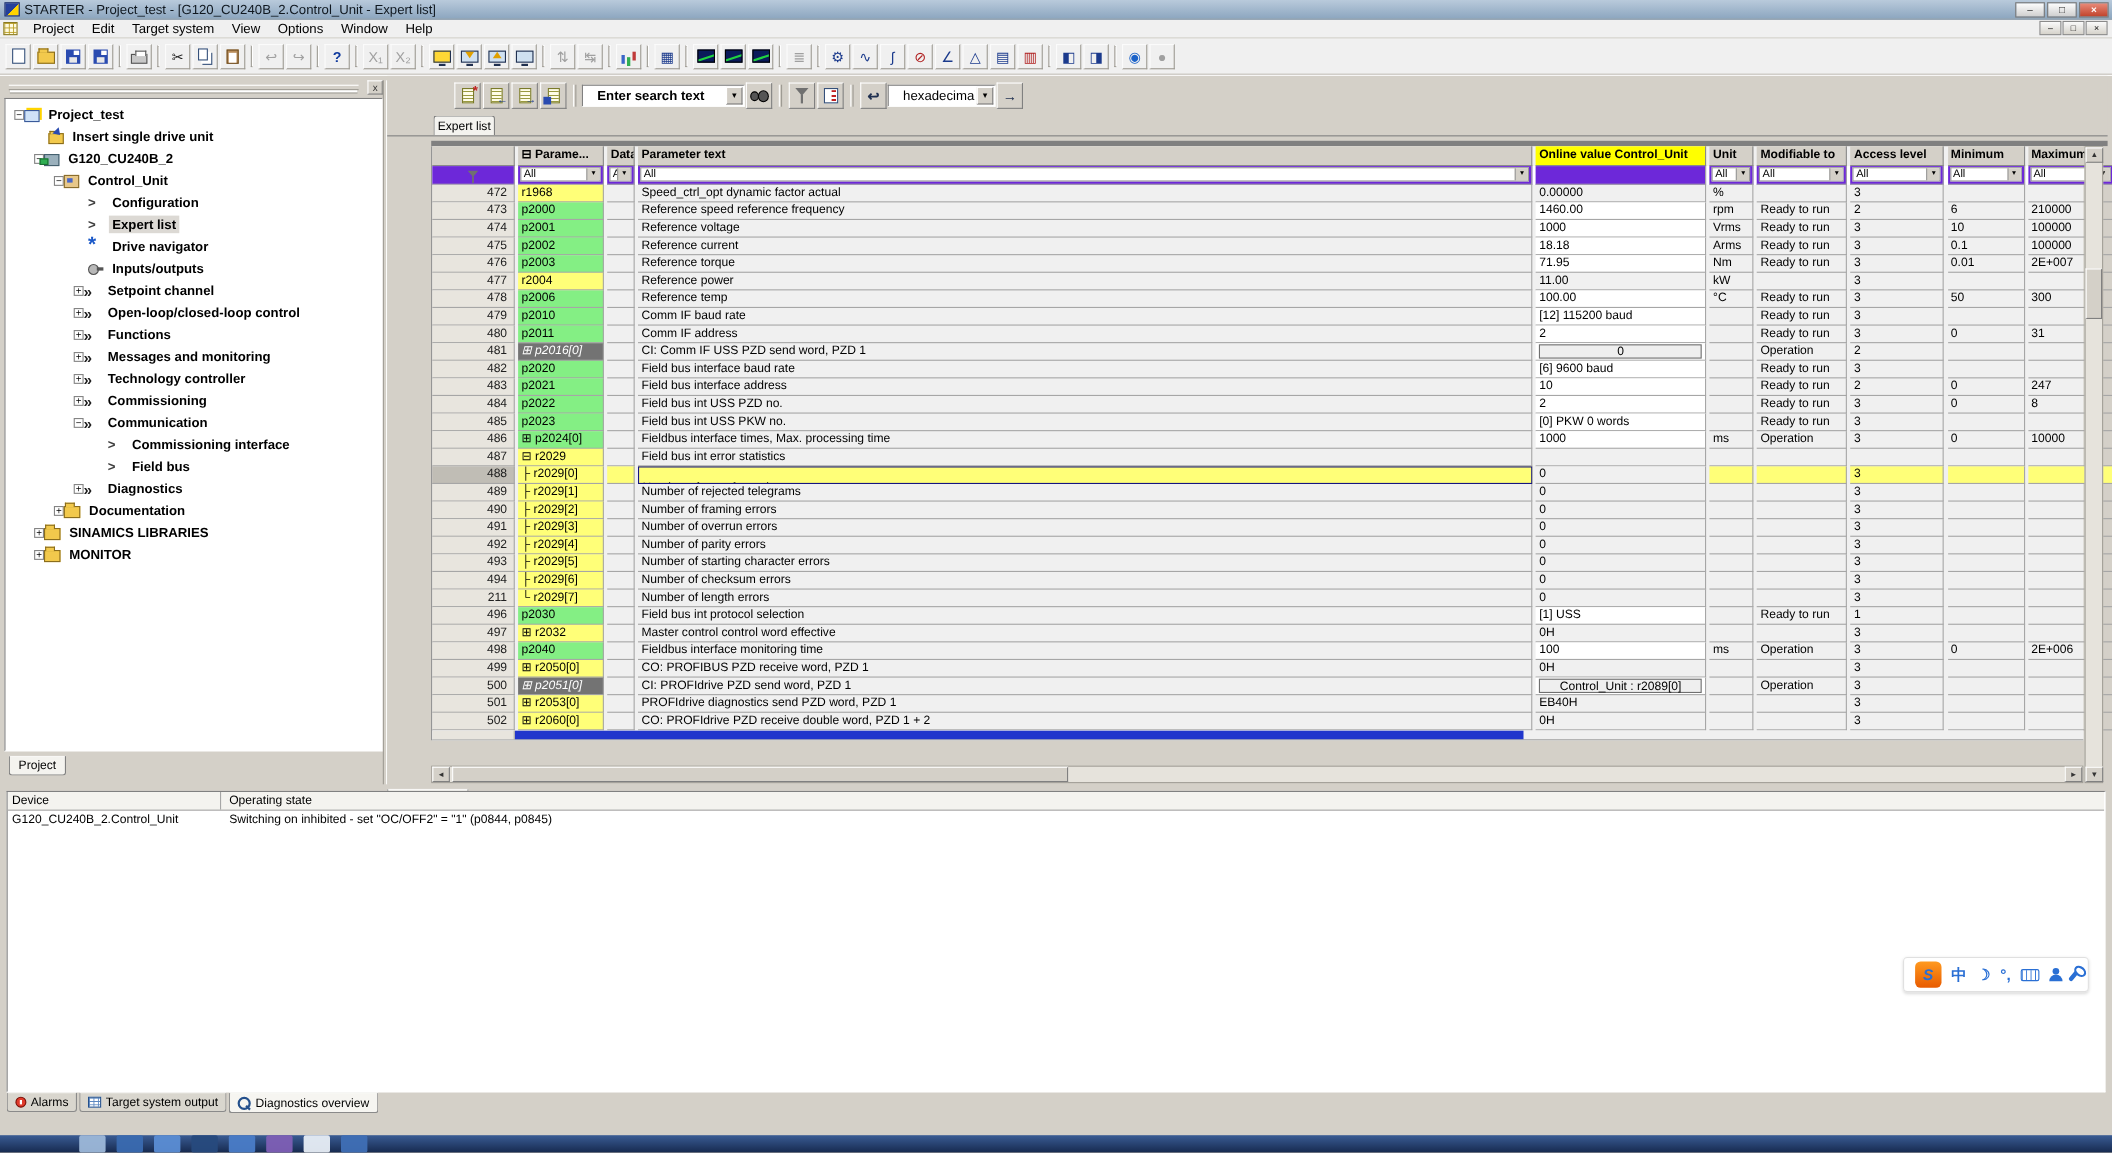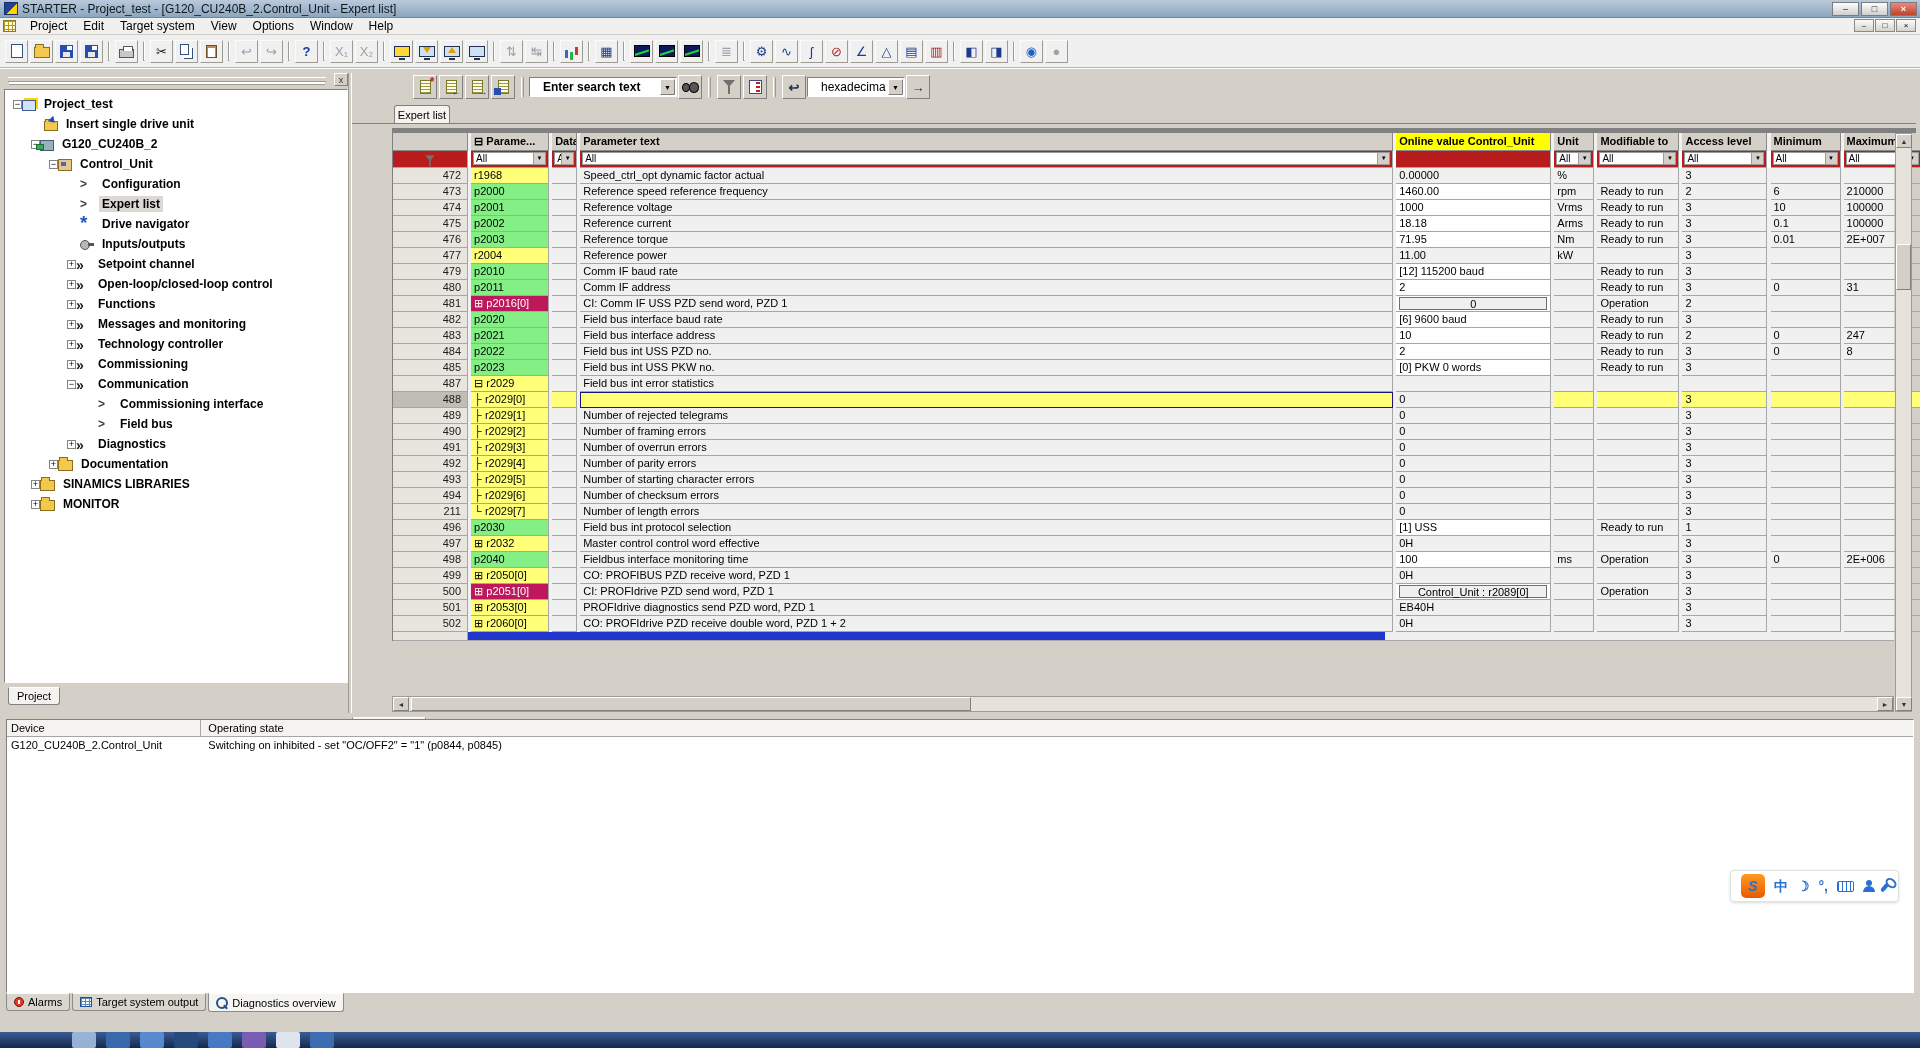--- a/index.html
+++ b/index.html
@@ -143,27 +143,27 @@
   .grow,.ghead,.gfilter{white-space:nowrap;font-size:11px;height:16px;}
   .ghead{height:18px;} .gfilter{height:17px;background:#fff;}
   .gcell,.gc,.hcell,.fcell{display:inline-block;vertical-align:top;height:100%;border-right:1px solid #a6a6a6;border-bottom:1px solid #a6a6a6;
     padding:1px 3px 0;overflow:hidden;white-space:nowrap;line-height:13px;}
   .c0{width:75px;} .c1{width:78px;} .c2{width:25px;} .c3{width:813px;} .c4{width:155px;}
   .c5{width:40px;} .c6{width:82px;} .c7{width:85px;} .c8{width:70px;} .c9{width:78px;}
   .hcell{background:#d4d0c8;font-weight:bold;border-right:1px solid #8a8a8a;border-bottom:1px solid #8a8a8a;line-height:15px;}
   .hcell.hy{background:#ffff00;}
   .gc{background:#e8e5de;text-align:right;padding-right:6px;color:#202020;}
   .gc.pressed{background:#c0bdb5;}
-  .fcell{background:#b91c1c;padding:1px 2px 0;}
+  .fcell{background:#6d28d9;padding:1px 2px 0;}
   .fcombo{display:flex;align-items:center;height:13px;border:1px solid #9a9a9a;background:#fff;position:relative;padding-right:13px;}
   .fcombo .fval{padding:0 2px;font-size:10px;line-height:11px;}
   .fcombo .fdd{position:absolute;right:0;top:0;bottom:0;width:12px;background:#d4d0c8;border-left:1px solid #9a9a9a;
     display:flex;align-items:center;justify-content:center;font-size:6px;}
   .pg{background:#84ef84;} .py{background:#ffff78;}
-  .psel{background:#be185d;color:#fff;}
+  .psel{background:#737373;color:#fff;font-style:italic;}
   .w{background:#fff;}
   .vinner{display:inline;}
   .vinner.vbox{display:block;margin:0;border:1px solid #707070;background:#efefef;text-align:center;height:13px;line-height:12px;}
   .hl .gcell{background:#ffff78;}
   .hl .c4{background:#f0f0f0;}
   .tfocus{border:1px solid #151580 !important;padding-top:12px;background:#ffff78;}
   .partial{position:relative;height:9px;background:#f0f0f0;border-bottom:1px solid #a6a6a6;overflow:hidden;}
   .partial .pgut{position:absolute;left:0;top:0;width:75px;height:9px;background:#e8e5de;border-right:1px solid #a6a6a6;}
   .partial .pnavy{position:absolute;left:75px;top:0;width:917px;height:9px;background:#2136cc;}
   
@@ -819,20 +819,32 @@
               <span class="gcell c2"></span>
               <span class="gcell c3">Reference power</span>
               <span class="gcell c4"><span class="vinner">11.00</span></span>
               <span class="gcell c5">kW</span>
               <span class="gcell c6"></span>
               <span class="gcell c7">3</span>
               <span class="gcell c8"></span>
               <span class="gcell c9"></span>
             </div>
 
+            <div class="grow">
+              <span class="gc c0">478</span>
+              <span class="gcell c1 pg">p2006</span>
+              <span class="gcell c2"></span>
+              <span class="gcell c3">Reference temp</span>
+              <span class="gcell c4 w"><span class="vinner">100.00</span></span>
+              <span class="gcell c5">°C</span>
+              <span class="gcell c6">Ready to run</span>
+              <span class="gcell c7">3</span>
+              <span class="gcell c8">50</span>
+              <span class="gcell c9">300</span>
+            </div>
 
             <div class="grow">
               <span class="gc c0">479</span>
               <span class="gcell c1 pg">p2010</span>
               <span class="gcell c2"></span>
               <span class="gcell c3">Comm IF baud rate</span>
               <span class="gcell c4 w"><span class="vinner">[12] 115200 baud</span></span>
               <span class="gcell c5"></span>
               <span class="gcell c6">Ready to run</span>
               <span class="gcell c7">3</span>
@@ -911,20 +923,32 @@
               <span class="gcell c2"></span>
               <span class="gcell c3">Field bus int USS PKW no.</span>
               <span class="gcell c4 w"><span class="vinner">[0] PKW 0 words</span></span>
               <span class="gcell c5"></span>
               <span class="gcell c6">Ready to run</span>
               <span class="gcell c7">3</span>
               <span class="gcell c8"></span>
               <span class="gcell c9"></span>
             </div>
 
+            <div class="grow">
+              <span class="gc c0">486</span>
+              <span class="gcell c1 pg">⊞ p2024[0]</span>
+              <span class="gcell c2"></span>
+              <span class="gcell c3">Fieldbus interface times, Max. processing time</span>
+              <span class="gcell c4 w"><span class="vinner">1000</span></span>
+              <span class="gcell c5">ms</span>
+              <span class="gcell c6">Operation</span>
+              <span class="gcell c7">3</span>
+              <span class="gcell c8">0</span>
+              <span class="gcell c9">10000</span>
+            </div>
 
             <div class="grow">
               <span class="gc c0">487</span>
               <span class="gcell c1 py">⊟ r2029</span>
               <span class="gcell c2"></span>
               <span class="gcell c3">Field bus int error statistics</span>
               <span class="gcell c4"><span class="vinner"></span></span>
               <span class="gcell c5"></span>
               <span class="gcell c6"></span>
               <span class="gcell c7"></span>

